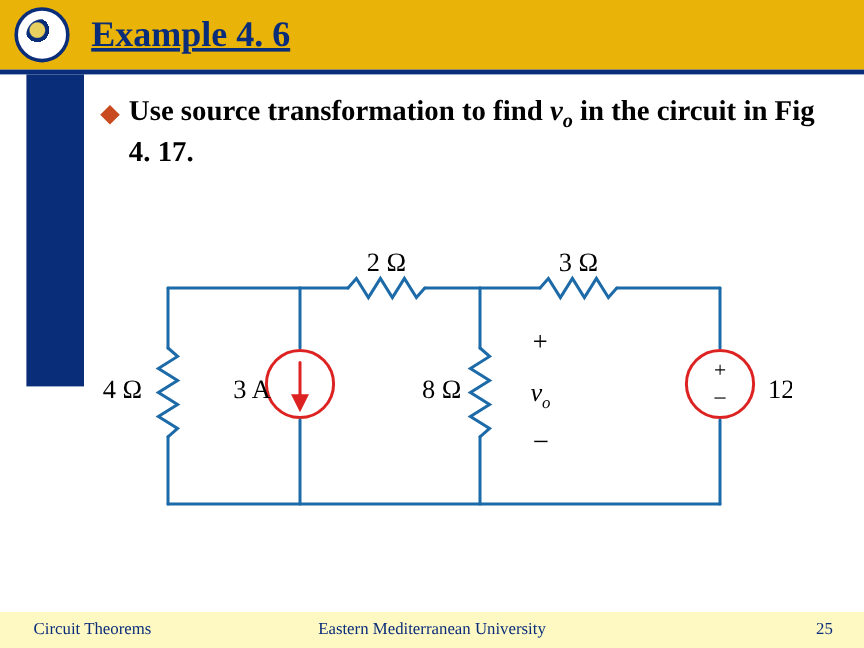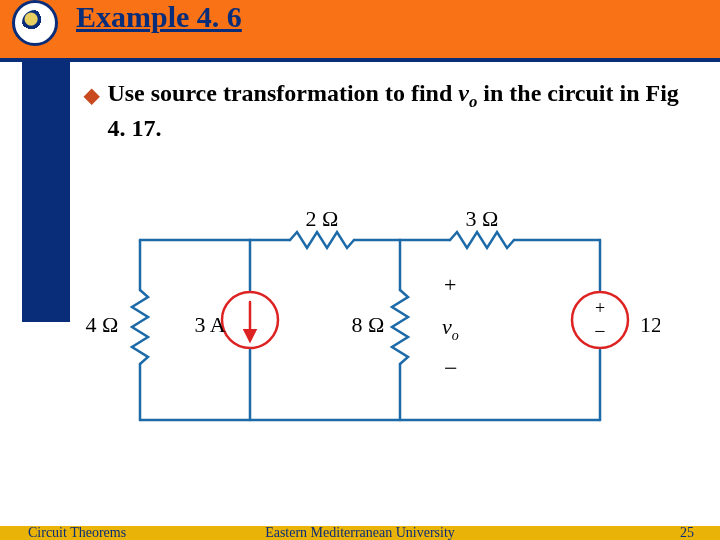--- a/index.html
+++ b/index.html
@@ -9,22 +9,23 @@
     background: #fff;
     font-family: Georgia, "Times New Roman", serif;
     position: relative;
     overflow: hidden;
   }
   .header-bar {
     position: absolute;
     top: 0; left: 0;
     width: 100%;
     height: 58px;
-    background: #f97316;
+    background: #eab308;
     display: flex;
+    align-items: center;
   }
   .logo {
     width: 46px; height: 46px;
     margin-left: 12px;
     border-radius: 50%;
     background: #fff;
     border: 3px solid #0a2d7a;
     display: flex;
     align-items: center;
     justify-content: center;
@@ -90,22 +91,22 @@
     top: 200px;
     left: 60px;
     width: 600px;
     height: 260px;
   }
   .circuit-wrap svg { width: 100%; height: 100%; }
   .footer {
     position: absolute;
     bottom: 0; left: 0;
     width: 100%;
-    height: 14px;
-    background: #eab308;
+    height: 30px;
+    background: #fef9c3;
     display: flex;
     align-items: center;
     font-family: "Times New Roman", Georgia, serif;
     font-size: 14px;
     color: #0a2d7a;
   }
   .footer .left { position: absolute; left: 28px; }
   .footer .center { width: 100%; text-align: center; font-weight: normal; }
   .footer .right { position: absolute; right: 26px; margin-left: 32px; }
 </style>

